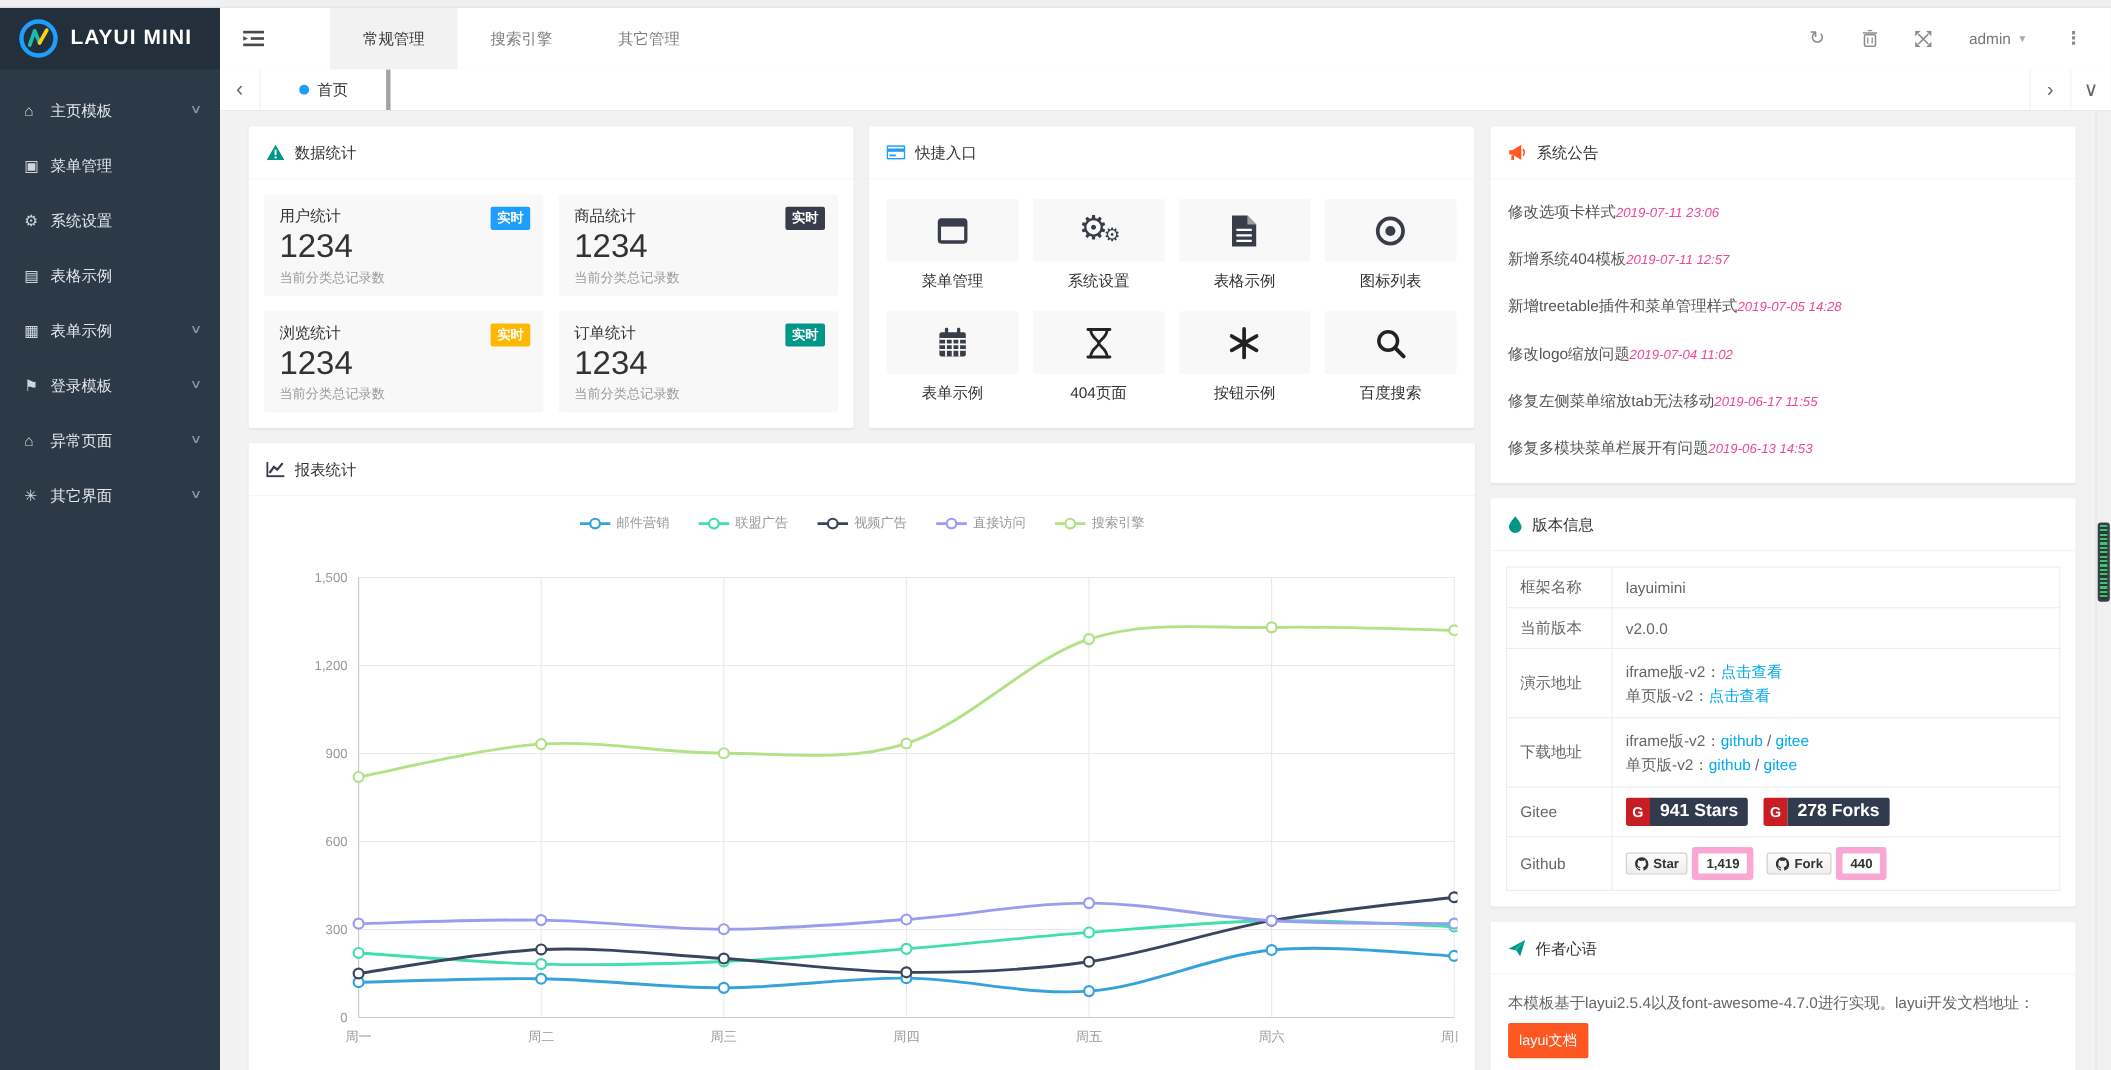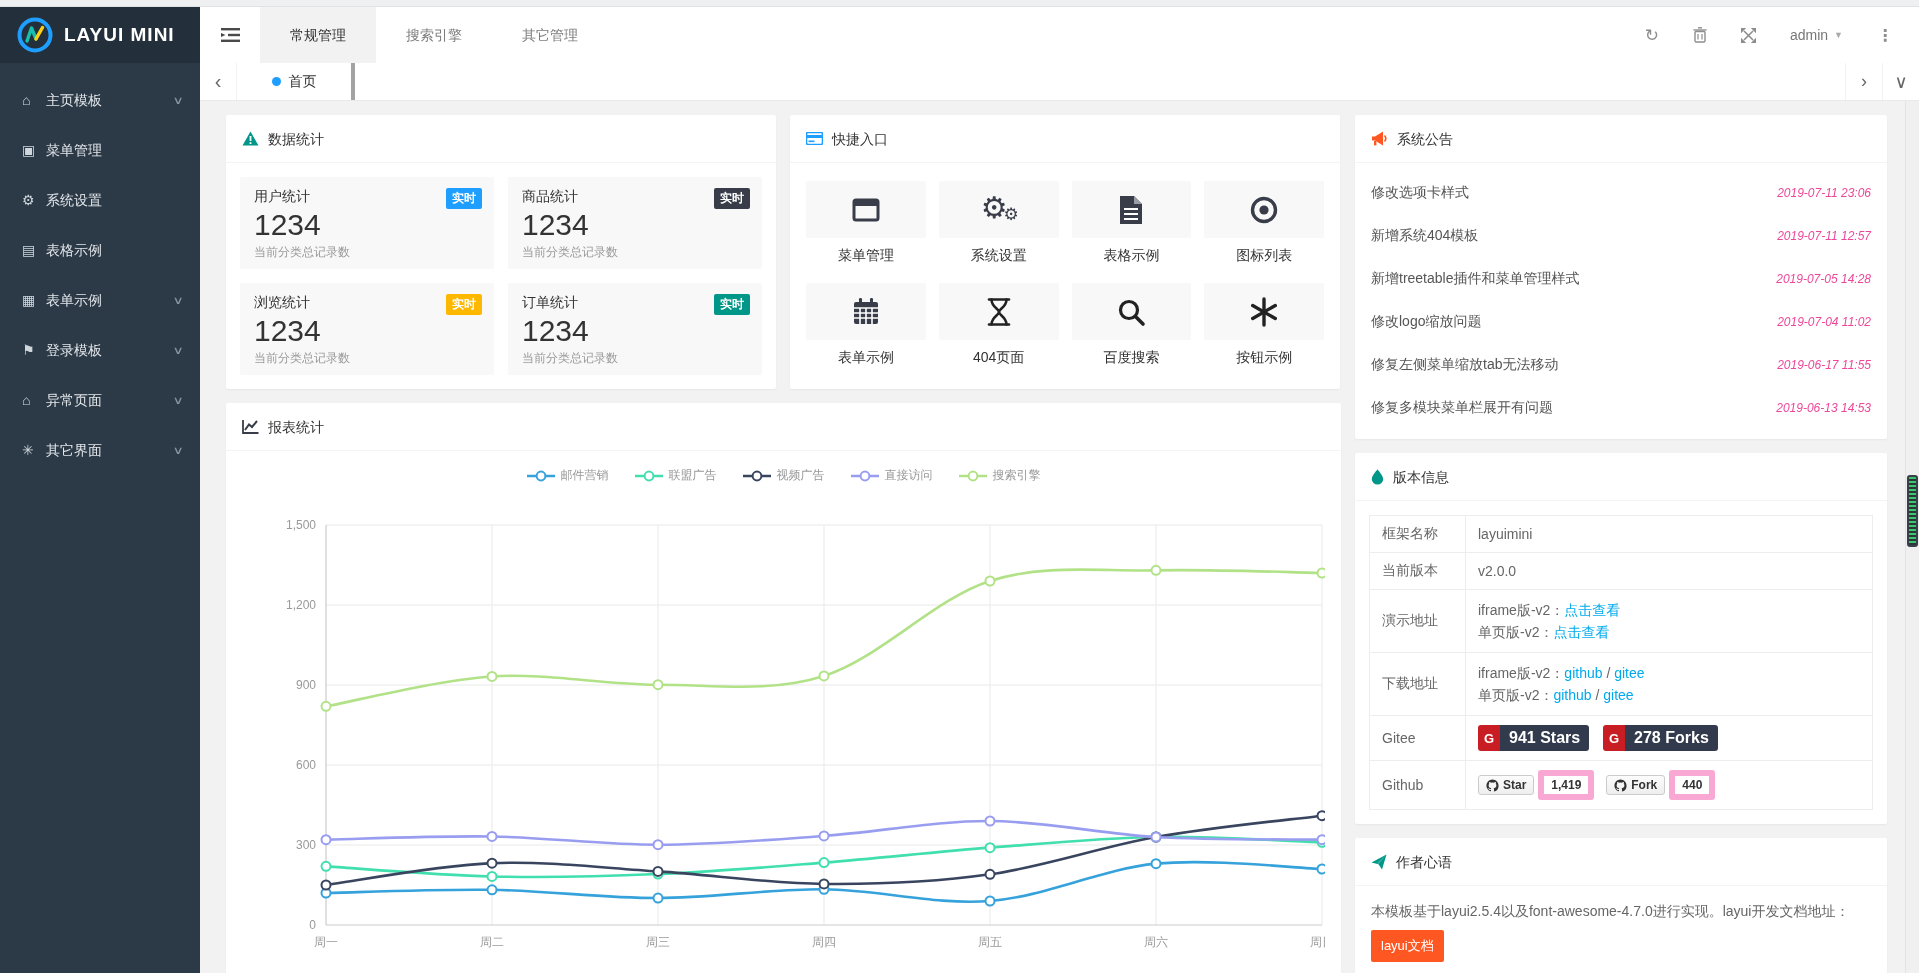--- a/index.html
+++ b/index.html
@@ -13,21 +13,21 @@
   .sidebar { position:absolute; top:7px; left:0; width:200px; bottom:0; background:#2c3a48; z-index:50; }
   .logo-bar { height:56px; background:#232f3b; display:flex; align-items:center; padding-left:16px; gap:10px; }
   .logo-mark { width:38px; height:38px; flex:0 0 auto; }
   .logo-title { color:#fff; font-size:19px; font-weight:bold; letter-spacing:1px; }
   .menu { list-style:none; padding-top:12px; }
   .menu li { height:50px; line-height:50px; padding:0 18px 0 22px; color:#e2e6ea; font-size:14px; cursor:pointer; position:relative; }
   .menu .mi { display:inline-block; width:24px; color:#cfd6dc; font-size:14px; }
   .menu .chev { position:absolute; right:18px; top:0; color:#8a97a3; font-size:11px; transform:scaleX(1.4); }
 
   
-  .header { position:absolute; top:7px; left:200px; right:0; height:56px; background:#fff; z-index:40; display:flex; align-items:stretch; }
+  .header { position:absolute; top:7px; left:200px; right:0; height:56px; background:#fff; z-index:40; display:flex; align-items:stretch;gap:40px; }
   .burger { width:60px; display:flex; align-items:center; justify-content:center; cursor:pointer; }
   .topnav { display:flex; }
   .topnav .ttab { padding:0 30px; line-height:56px; font-size:14px; color:#7d7d7d; cursor:pointer; }
   .topnav .ttab.active { background:#f2f2f2; color:#333; }
   .header-right { margin-left:auto; display:flex; align-items:center; gap:34px; padding-right:26px; }
   .hicon { color:#8d8d8d; font-size:17px; cursor:pointer; display:flex; align-items:center; }
   .admin { color:#777; font-size:14px; cursor:pointer; display:flex; align-items:center; gap:6px; }
   .admin .caret { font-size:9px; color:#aaa; }
   .dots { font-size:16px; color:#8d8d8d; font-weight:bold; cursor:pointer; }
 
@@ -69,21 +69,21 @@
 
   
   .chart-card { margin-top:14px; width:1115px; height:580px; }
   .legend { display:flex; justify-content:center; gap:26px; margin-top:16px; }
   .lg-item { display:flex; align-items:center; gap:6px; font-size:12px; color:#999; cursor:pointer; }
   #chart-wrap { padding:0 16px; }
 
   
   .ann-card .card-h { margin-bottom:4px; }
   .ann-list { padding:4px 16px 10px 16px; }
-  .ann-row { display:flex; justify-content:space-between; align-items:center; height:43px; cursor:pointer; }
+  .ann-row { display:flex; align-items:center; height:43px; cursor:pointer; }
   .ann-title { font-size:14px; color:#555; }
   .ann-date { font-size:12px; color:#ec4899;font-style:italic; }
 
   
   .ver-card { margin-top:14px; }
   .ver-table { width:calc(100% - 28px); margin:14px; border-collapse:collapse; }
   .ver-table td { border:1px solid #ededed; font-size:14px; color:#666; padding:9px 12px; }
   .ver-table td.lbl { width:96px; color:#666; }
   .vlink { color:#01AAED; cursor:pointer; text-decoration:none; }
   .vline { line-height:22px; }
@@ -311,37 +311,37 @@
                     <path d="M5.5 2.5 C5.5 10 13 12 13 15 C13 18 5.5 20 5.5 27.5"></path>
                     <path d="M20.5 2.5 C20.5 10 13 12 13 15 C13 18 20.5 20 20.5 27.5"></path>
                   </g>
                 </svg>
               </div>
             <div class="q-label">404页面</div>
           </div>
           <div class="q-item">
             <div class="q-box">
                 <svg width="30" height="30" viewBox="0 0 30 30">
-                  <circle cx="13" cy="13" r="8.5" fill="none" stroke="#222" stroke-width="3.2"></circle>
-                  <line x1="19.5" y1="19.5" x2="27" y2="27" stroke="#222" stroke-width="3.6" stroke-linecap="round"></line>
-                </svg>
-              </div>
-            <div class="q-label">百度搜索</div>
-          </div>
-          <div class="q-item">
-            <div class="q-box">
-                <svg width="30" height="30" viewBox="0 0 30 30">
                   <g stroke="#222" stroke-width="3.4" stroke-linecap="round">
                     <line x1="15" y1="2" x2="15" y2="28"></line>
                     <line x1="3.7" y1="8.5" x2="26.3" y2="21.5"></line>
                     <line x1="26.3" y1="8.5" x2="3.7" y2="21.5"></line>
                   </g>
                 </svg>
               </div>
             <div class="q-label">按钮示例</div>
+          </div>
+          <div class="q-item">
+            <div class="q-box">
+                <svg width="30" height="30" viewBox="0 0 30 30">
+                  <circle cx="13" cy="13" r="8.5" fill="none" stroke="#222" stroke-width="3.2"></circle>
+                  <line x1="19.5" y1="19.5" x2="27" y2="27" stroke="#222" stroke-width="3.6" stroke-linecap="round"></line>
+                </svg>
+              </div>
+            <div class="q-label">百度搜索</div>
           </div>
         </div>
       </div>
     </div>
 
     <div class="card chart-card">
       <div class="card-h">
         <svg width="17" height="15" viewBox="0 0 17 15">
             <polyline points="1,1 1,14 16.5,14" fill="none" stroke="#393D49" stroke-width="1.8"></polyline>
             <polyline points="3,11 7,5.5 10,8 15,2" fill="none" stroke="#393D49" stroke-width="2"></polyline>

